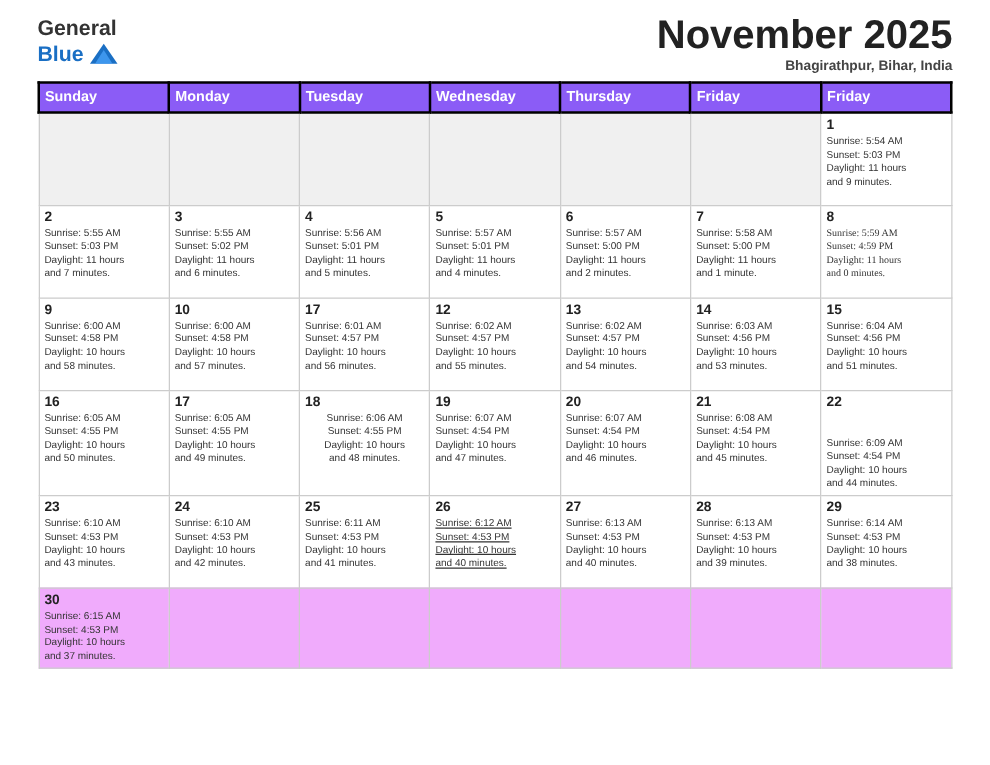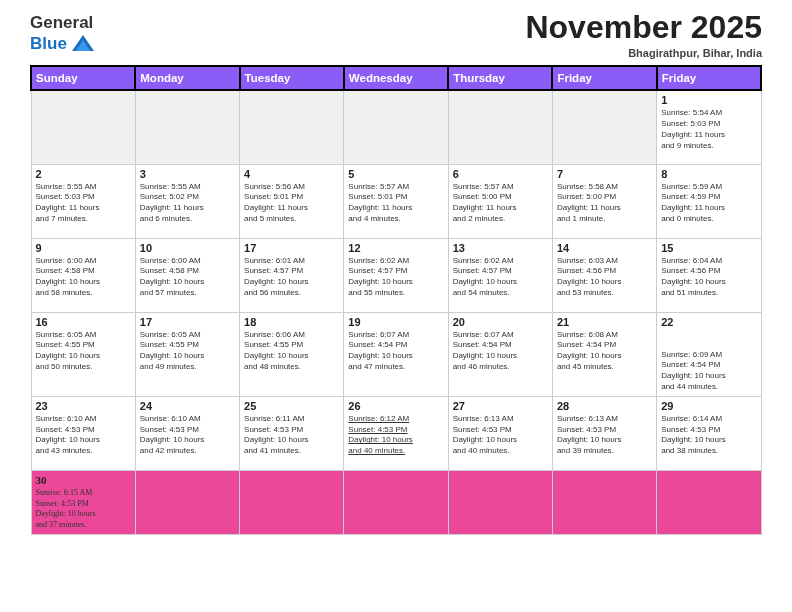--- a/index.html
+++ b/index.html
@@ -63,23 +63,22 @@
       padding: 3px 4px;
       font-size: 8.5px;
       color: #333;
       height: 74px;
       background: #fff;
     }
     .calendar tbody tr td.empty {
       background: #f0f0f0;
     }
     .calendar tbody tr:last-child td.last-row {
-      background: #ec4899;
+      background: #f0abfc;
       height: 60px;
-      font-family: Liberation Serif, serif;
     }
     .day-num {
       font-size: 11px;
       font-weight: bold;
       color: #222;
       display: block;
       margin-bottom: 2px;
     }
     .day-info {
       font-size: 8px;
@@ -178,21 +177,21 @@
           </td>
           <td>
             <span class="day-num">7</span>
             <div class="day-info" style="white-space: pre-line;">Sunrise: 5:58 AM
 Sunset: 5:00 PM
 Daylight: 11 hours
 and 1 minute.</div>
           </td>
           <td>
             <span class="day-num">8</span>
-            <div class="day-info" style="white-space: pre-line;">Sunrise: 5:59 AM
+            <div class="day-info" style="white-space: pre-line; font-family: Liberation Serif, serif;">Sunrise: 5:59 AM
 Sunset: 4:59 PM
 Daylight: 11 hours
 and 0 minutes.</div>
           </td>
         </tr>
         <tr>
           <td>
             <span class="day-num">9</span>
             <div class="day-info" style="white-space: pre-line;">Sunrise: 6:00 AM
 Sunset: 4:58 PM
@@ -252,21 +251,21 @@
           </td>
           <td>
             <span class="day-num">17</span>
             <div class="day-info" style="white-space: pre-line;">Sunrise: 6:05 AM
 Sunset: 4:55 PM
 Daylight: 10 hours
 and 49 minutes.</div>
           </td>
           <td>
             <span class="day-num">18</span>
-            <div class="day-info" style="white-space: pre-line;">Sunrise: 6:06 AM
+            <div class="day-info" style="white-space: pre-line; text-align: center;">Sunrise: 6:06 AM
 Sunset: 4:55 PM
 Daylight: 10 hours
 and 48 minutes.</div>
           </td>
           <td>
             <span class="day-num">19</span>
             <div class="day-info" style="white-space: pre-line;">Sunrise: 6:07 AM
 Sunset: 4:54 PM
 Daylight: 10 hours
 and 47 minutes.</div>

